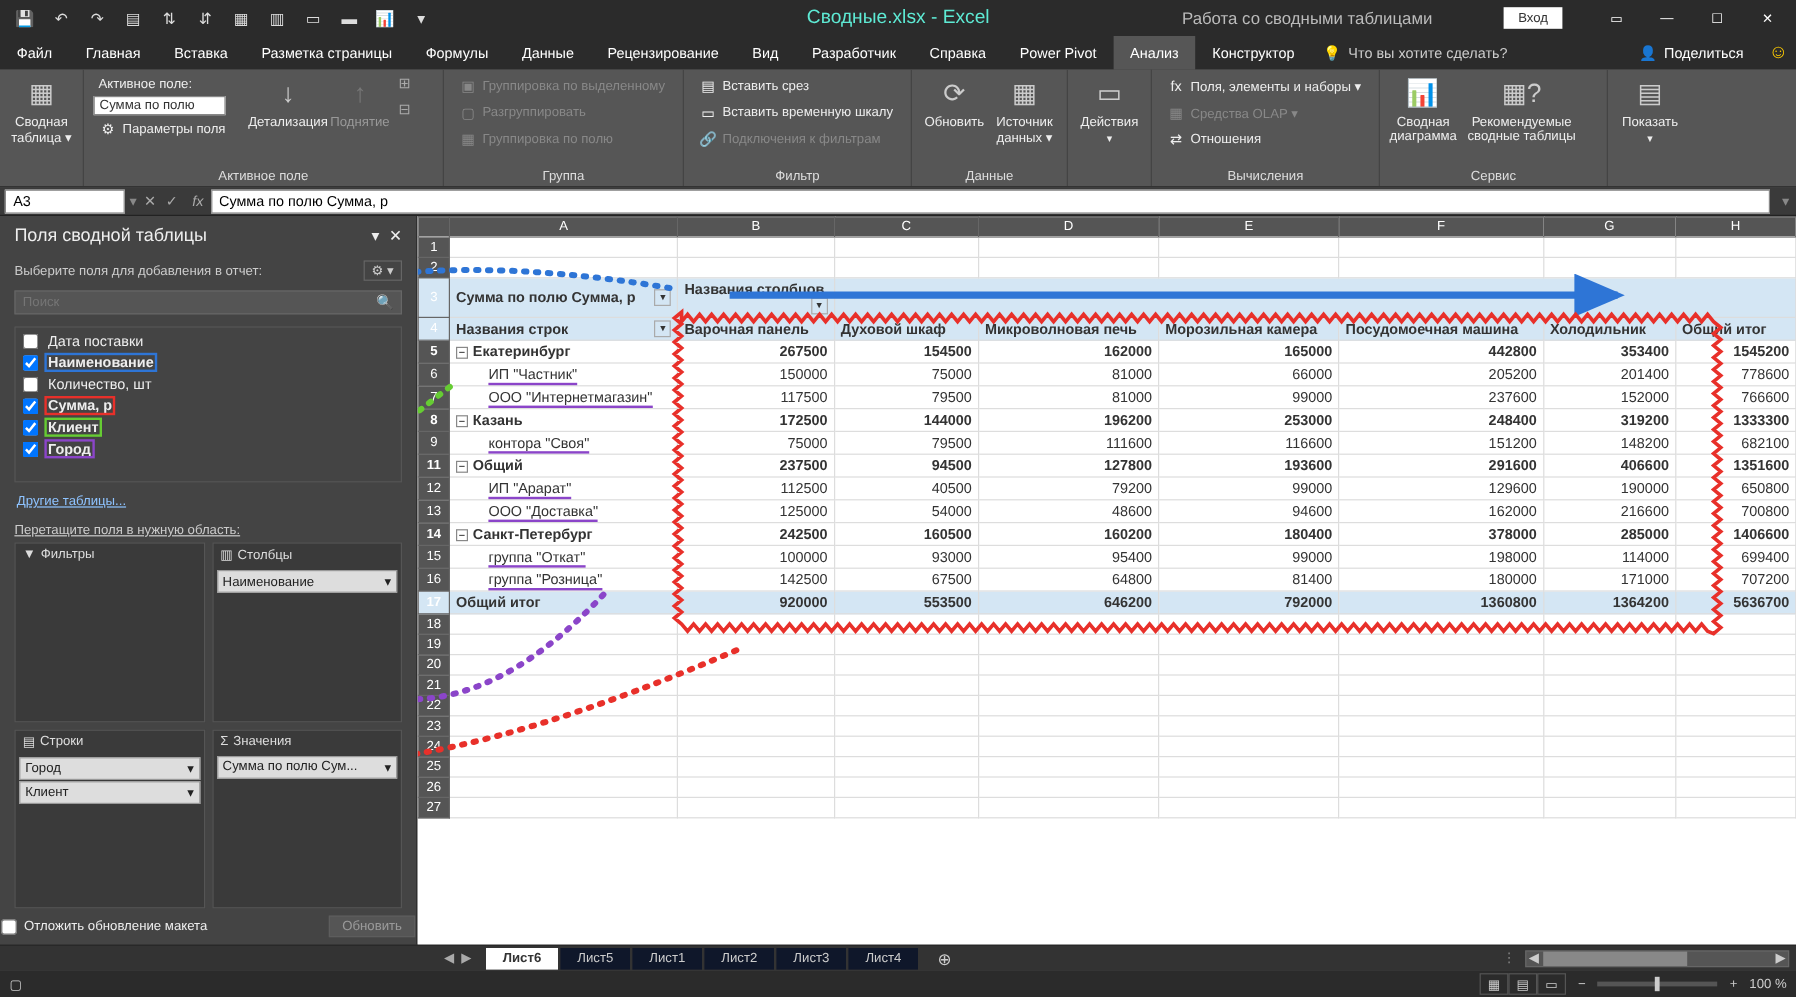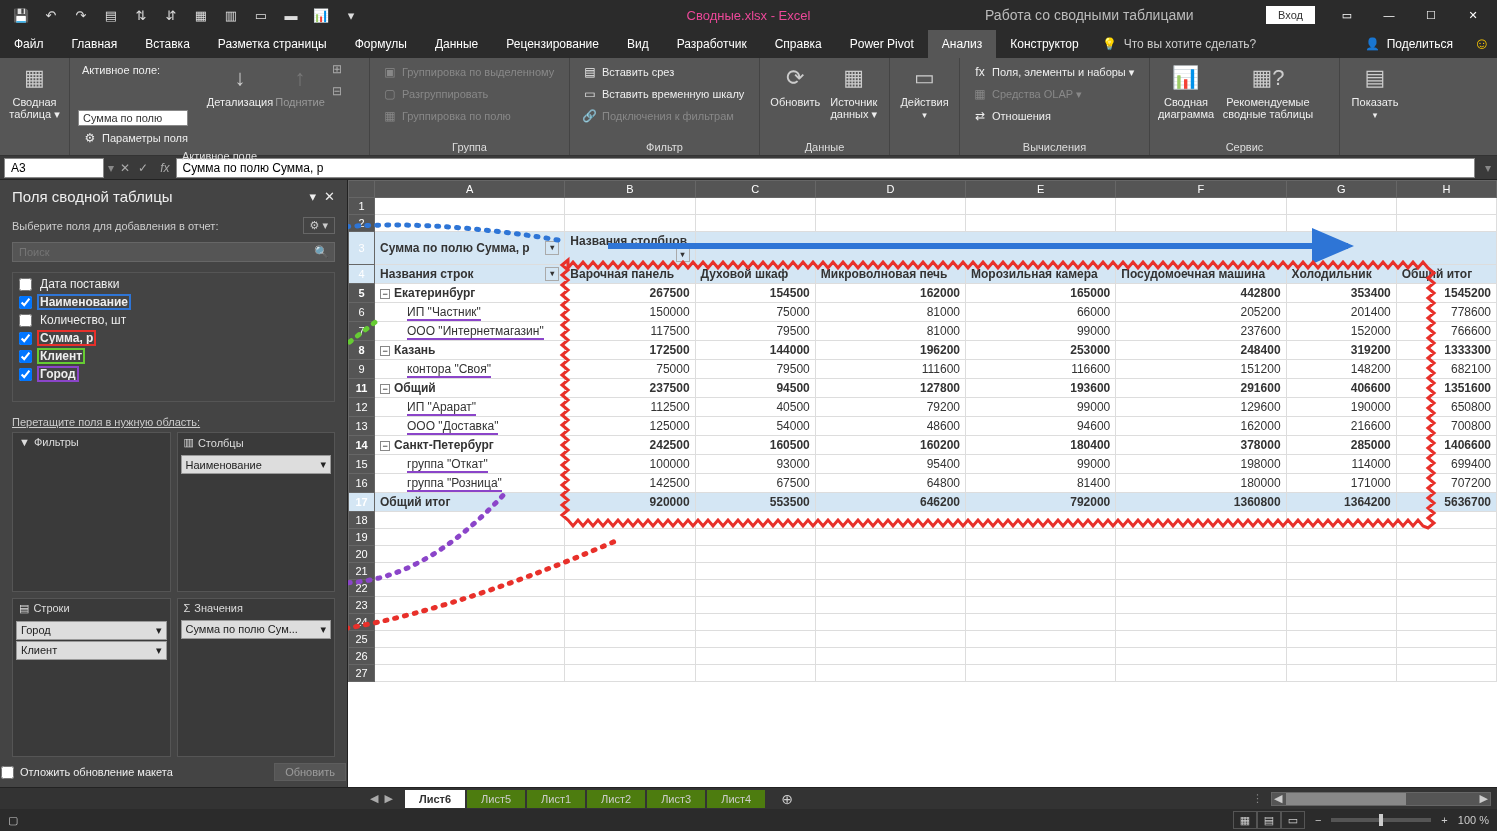--- a/index.html
+++ b/index.html
@@ -2,24 +2,24 @@
 <html><head>
 <meta charset="utf-8">
 <style>
 * { box-sizing: border-box; margin: 0; padding: 0; font-family: "Segoe UI", Arial, sans-serif; }
 body { background: #555; width: 1497px; height: 831px; overflow: hidden; font-size: 12px; color: #333; }
 
 
 .titlebar { height: 30px; background: #2b2b2b; display: flex; align-items: center; color: #fff; position: relative; }
 .qat { display: flex; align-items: center; height: 100%; padding-left: 8px; gap: 4px; }
 .qat-btn { width: 26px; height: 26px; display: flex; align-items: center; justify-content: center; cursor: pointer; color: #ddd; font-size: 13px; }
-.title-center { position: absolute; left: 50%; transform: translateX(-50%); font-size: 13px; color: #ec4899; }
+.title-center { position: absolute; left: 50%; transform: translateX(-50%); font-size: 16px; color: #5eead4; }
 .title-context { position: absolute; left: 985px; font-size: 14px; color: #bbb; }
 .title-right { margin-left: auto; display: flex; align-items: center; gap: 2px; padding-right: 4px; }
-.login-btn { background: #fff; color: #333; padding: 3px 12px; font-size: 11px; cursor: pointer; margin-right: 10px; }
+.login-btn { background: #fff; color: #333; padding: 3px 12px; font-size: 11px; cursor: pointer; margin-right: 23px; }
 .win-btn { width: 40px; height: 30px; display: flex; align-items: center; justify-content: center; color: #fff; cursor: pointer; font-size: 11px; }
 .smiley { width: 30px; color: #ffcc00; font-size: 16px; display:flex;align-items:center;justify-content:center;}
 
 
 .ribbon-tabs { height: 28px; background: #2b2b2b; display: flex; color: #fff; font-size: 12px; align-items: stretch; }
 .rtab { padding: 0 14px; display: flex; align-items: center; cursor: pointer; }
 .rtab.active { background: #565656; }
 .rtab-search { margin-left: 10px; display:flex;align-items:center;gap:6px;color:#ccc;}
 .rtab-share { margin-left: auto; padding: 0 14px; display:flex;align-items:center;gap:6px;}
 
@@ -27,21 +27,21 @@
 .ribbon { height: 98px; background: #565656; display: flex; border-bottom: 1px solid #333; }
 .rgroup { border-right: 1px solid #444; padding: 4px 8px 2px; display: flex; flex-direction: column; justify-content: flex-start; position: relative; }
 .rgroup-body { flex: 1; display: flex; align-items: flex-start; gap: 4px; }
 .rgroup-label { text-align: center; font-size: 11px; color: #ddd; padding-top:2px; }
 .rbig { display: flex; flex-direction: column; align-items: center; justify-content: center; width: 56px; cursor: pointer; color:#eee; font-size:11px; text-align:center; gap:2px;}
 .rbig .ricon { width: 32px; height: 32px; display:flex;align-items:center;justify-content:center;font-size:22px;color:#ccc;}
 .rcol { display: flex; flex-direction: column; gap: 2px; }
 .rsmall { display:flex;align-items:center;gap:4px;color:#eee;font-size:11px;padding:2px 4px;cursor:pointer;white-space:nowrap;}
 .rsmall.disabled { color: #888; }
 .ricon-sm { width:16px;height:16px;display:flex;align-items:center;justify-content:center;font-size:12px;}
-.field-input { background:#fff;border:1px solid #888;font-size:11px;padding:1px 4px;width:110px;color:#333;margin-top:30px;}
+.field-input { background:#fff;border:1px solid #888;font-size:11px;padding:1px 4px;width:110px;color:#333;}
 
 
 .formulabar { height: 24px; background: #3a3a3a; display:flex;align-items:center;border-bottom:1px solid #222;}
 .namebox { width: 100px; background:#fff;border:1px solid #888;font-size:12px;padding:2px 6px;margin:0 4px;}
 .fx-btns { display:flex;gap:8px;color:#aaa;padding:0 6px;}
 .fx-label { color:#aaa;font-style:italic;padding:0 6px;}
 .formula-input { flex:1;background:#fff;border:1px solid #888;font-size:12px;padding:2px 6px;margin-right:4px;}
 
 
 .main { display:flex;height: calc(831px - 30px - 28px - 98px - 24px - 22px - 22px); }
@@ -86,21 +86,21 @@
 
 .hl-blue { outline: 2px solid #2e75d6; outline-offset: -1px; }
 .hl-red { outline: 2px solid #e8302a; outline-offset: -1px; }
 .hl-green { outline: 2px solid #66cc33; outline-offset: -1px; }
 .hl-purple { outline: 2px solid #8b45c9; outline-offset: -1px; }
 .ul-purple { border-bottom: 2px solid #8b45c9; }
 
 
 .sheettabs { height:22px;background:#333;display:flex;align-items:center;color:#ccc;font-size:11px;padding-left:360px;gap:2px;border-top:1px solid #222;}
 .nav-arrows { display:flex;gap:6px;padding:0 10px;color:#aaa;}
-.stab { padding:3px 14px;background:#4d7c0f;cursor:pointer;}
+.stab { padding:3px 14px;background:#0f172a;cursor:pointer;}
 .stab.active { background:#fff;color:#333;font-weight:bold;}
 .stab-add { padding:0 14px;font-size:14px;cursor:pointer;}
 .hscroll-track { width:220px;height:14px;background:#555;margin-left:auto;margin-right:6px;position:relative;border:1px solid #666;}
 .hscroll-thumb { position:absolute;left:14px;top:0;height:100%;width:120px;background:#888;}
 
 
 .statusbar { height:22px;background:#2b2b2b;display:flex;align-items:center;color:#ccc;font-size:11px;padding:0 8px;}
 .sb-right { margin-left:auto;display:flex;align-items:center;gap:10px;}
 .view-btns { display:flex;gap:0;}
 .view-btn { width:24px;height:18px;display:flex;align-items:center;justify-content:center;border:1px solid #555;cursor:pointer;}
@@ -357,20 +357,21 @@
         </div>
         <div class="fp-field bold">
           <input type="checkbox" checked="" style="">
           <label class="hl-green" style="padding:0 2px">Клиент</label>
         </div>
         <div class="fp-field bold">
           <input type="checkbox" checked="" style="">
           <label class="hl-purple" style="padding:0 2px">Город</label>
         </div>
       </div>
+    <div class="fp-other">Другие таблицы...</div>
     <div class="fp-drag-label">Перетащите поля в нужную область:</div>
     <div class="fp-areas">
       <div class="fp-area">
         <div class="fp-area-head">
             <span>▼</span>
             <span>Фильтры</span>
           </div>
         <div class="fp-area-body"></div>
       </div>
       <div class="fp-area">

